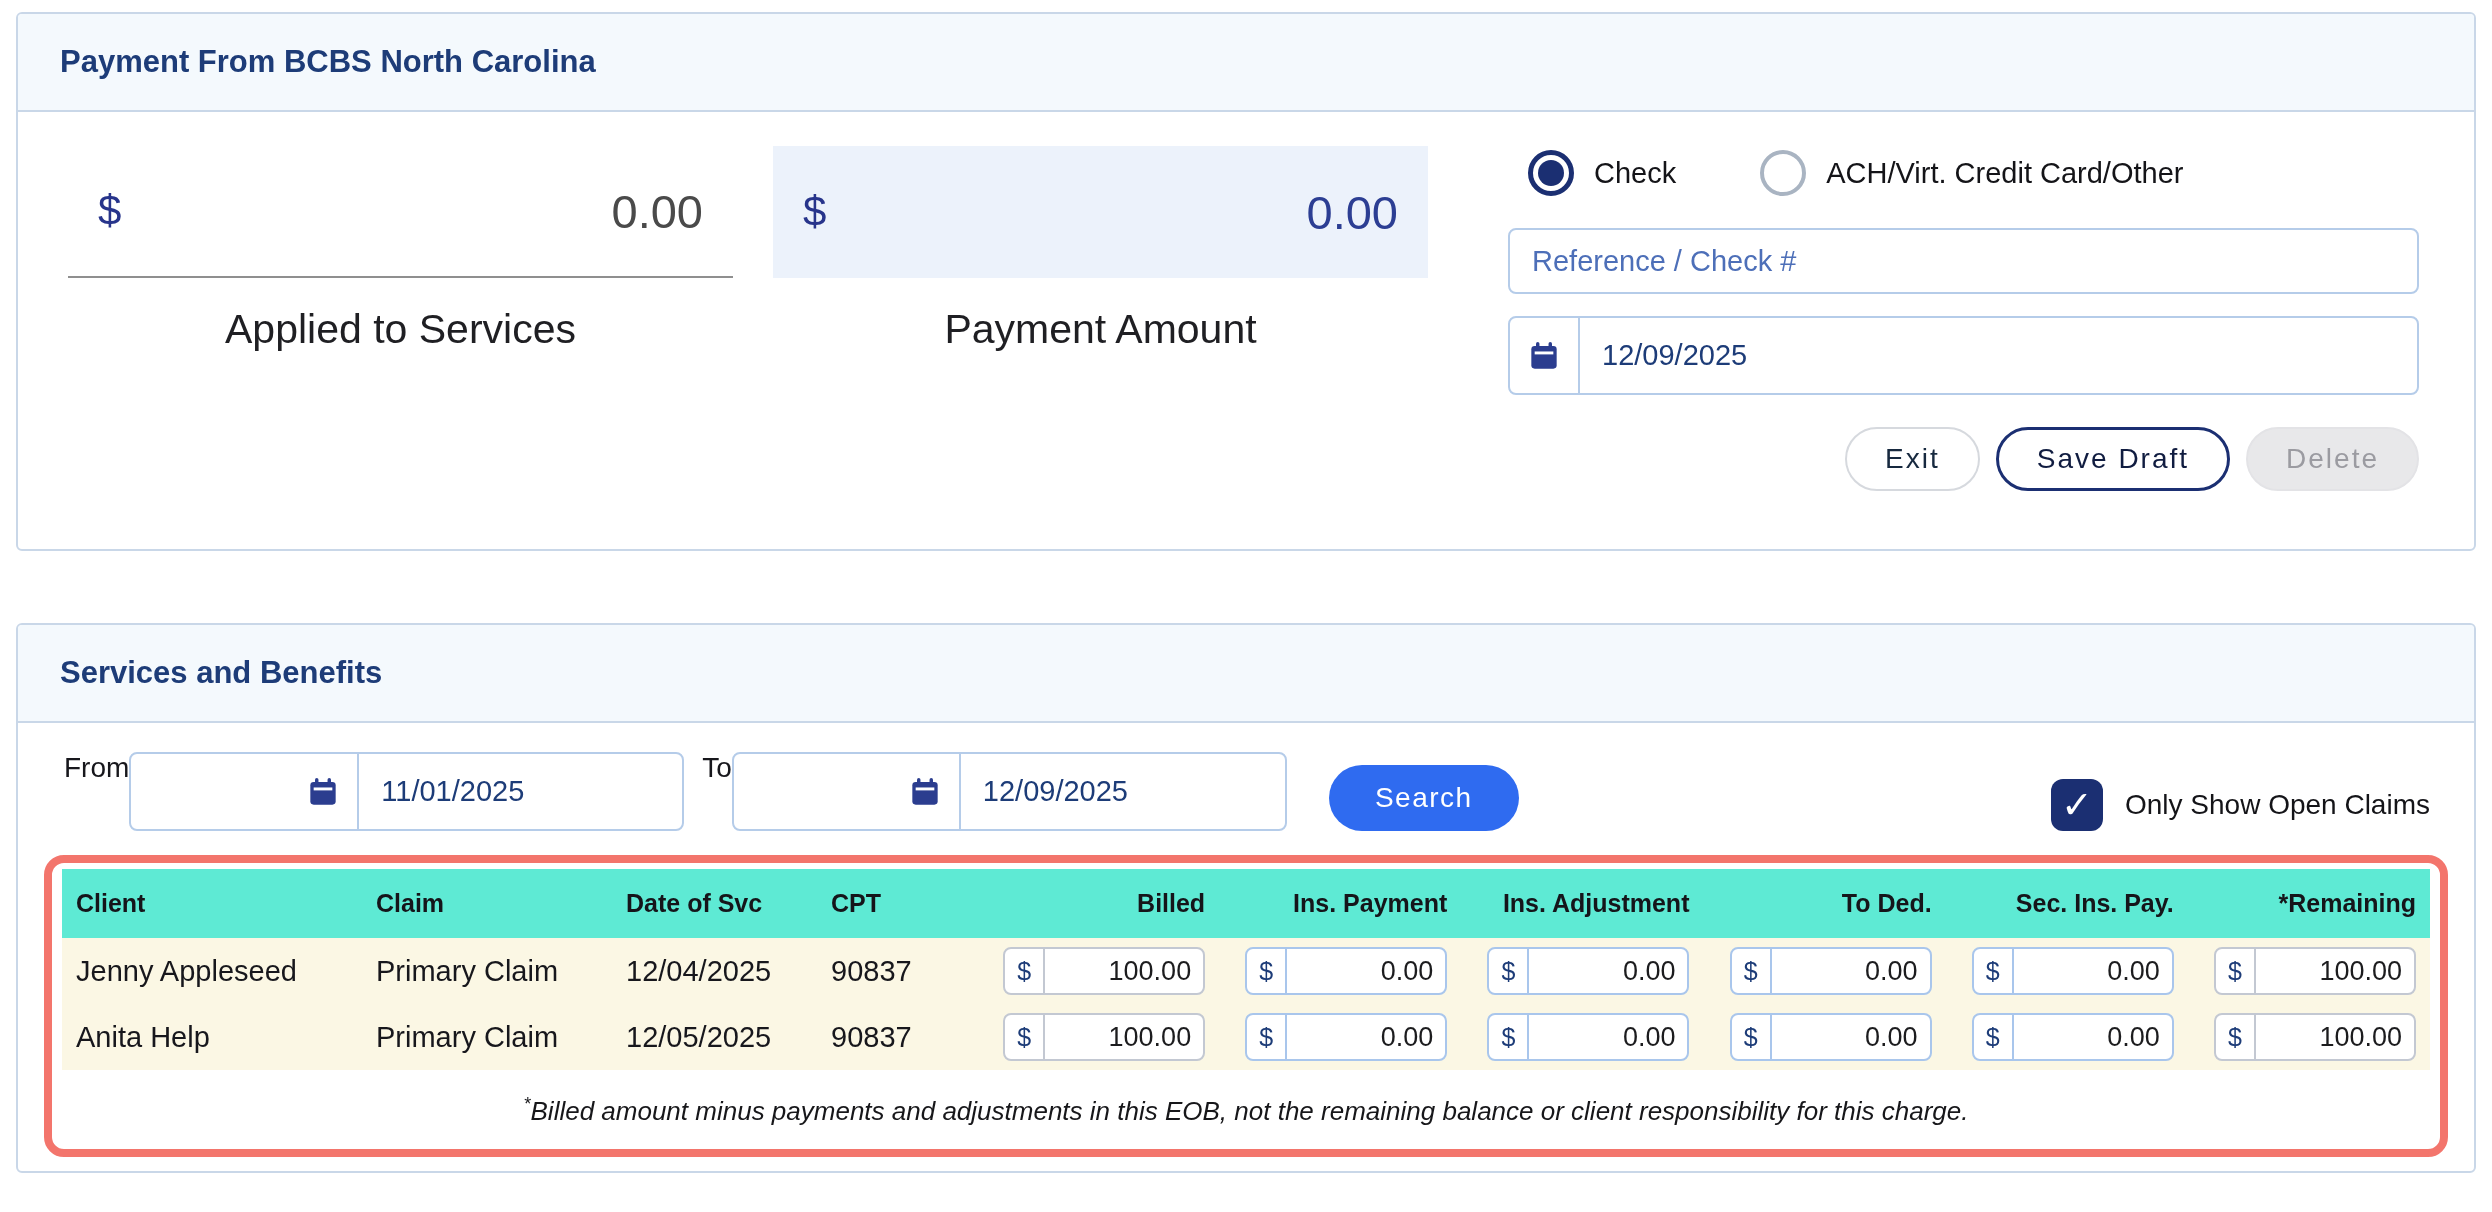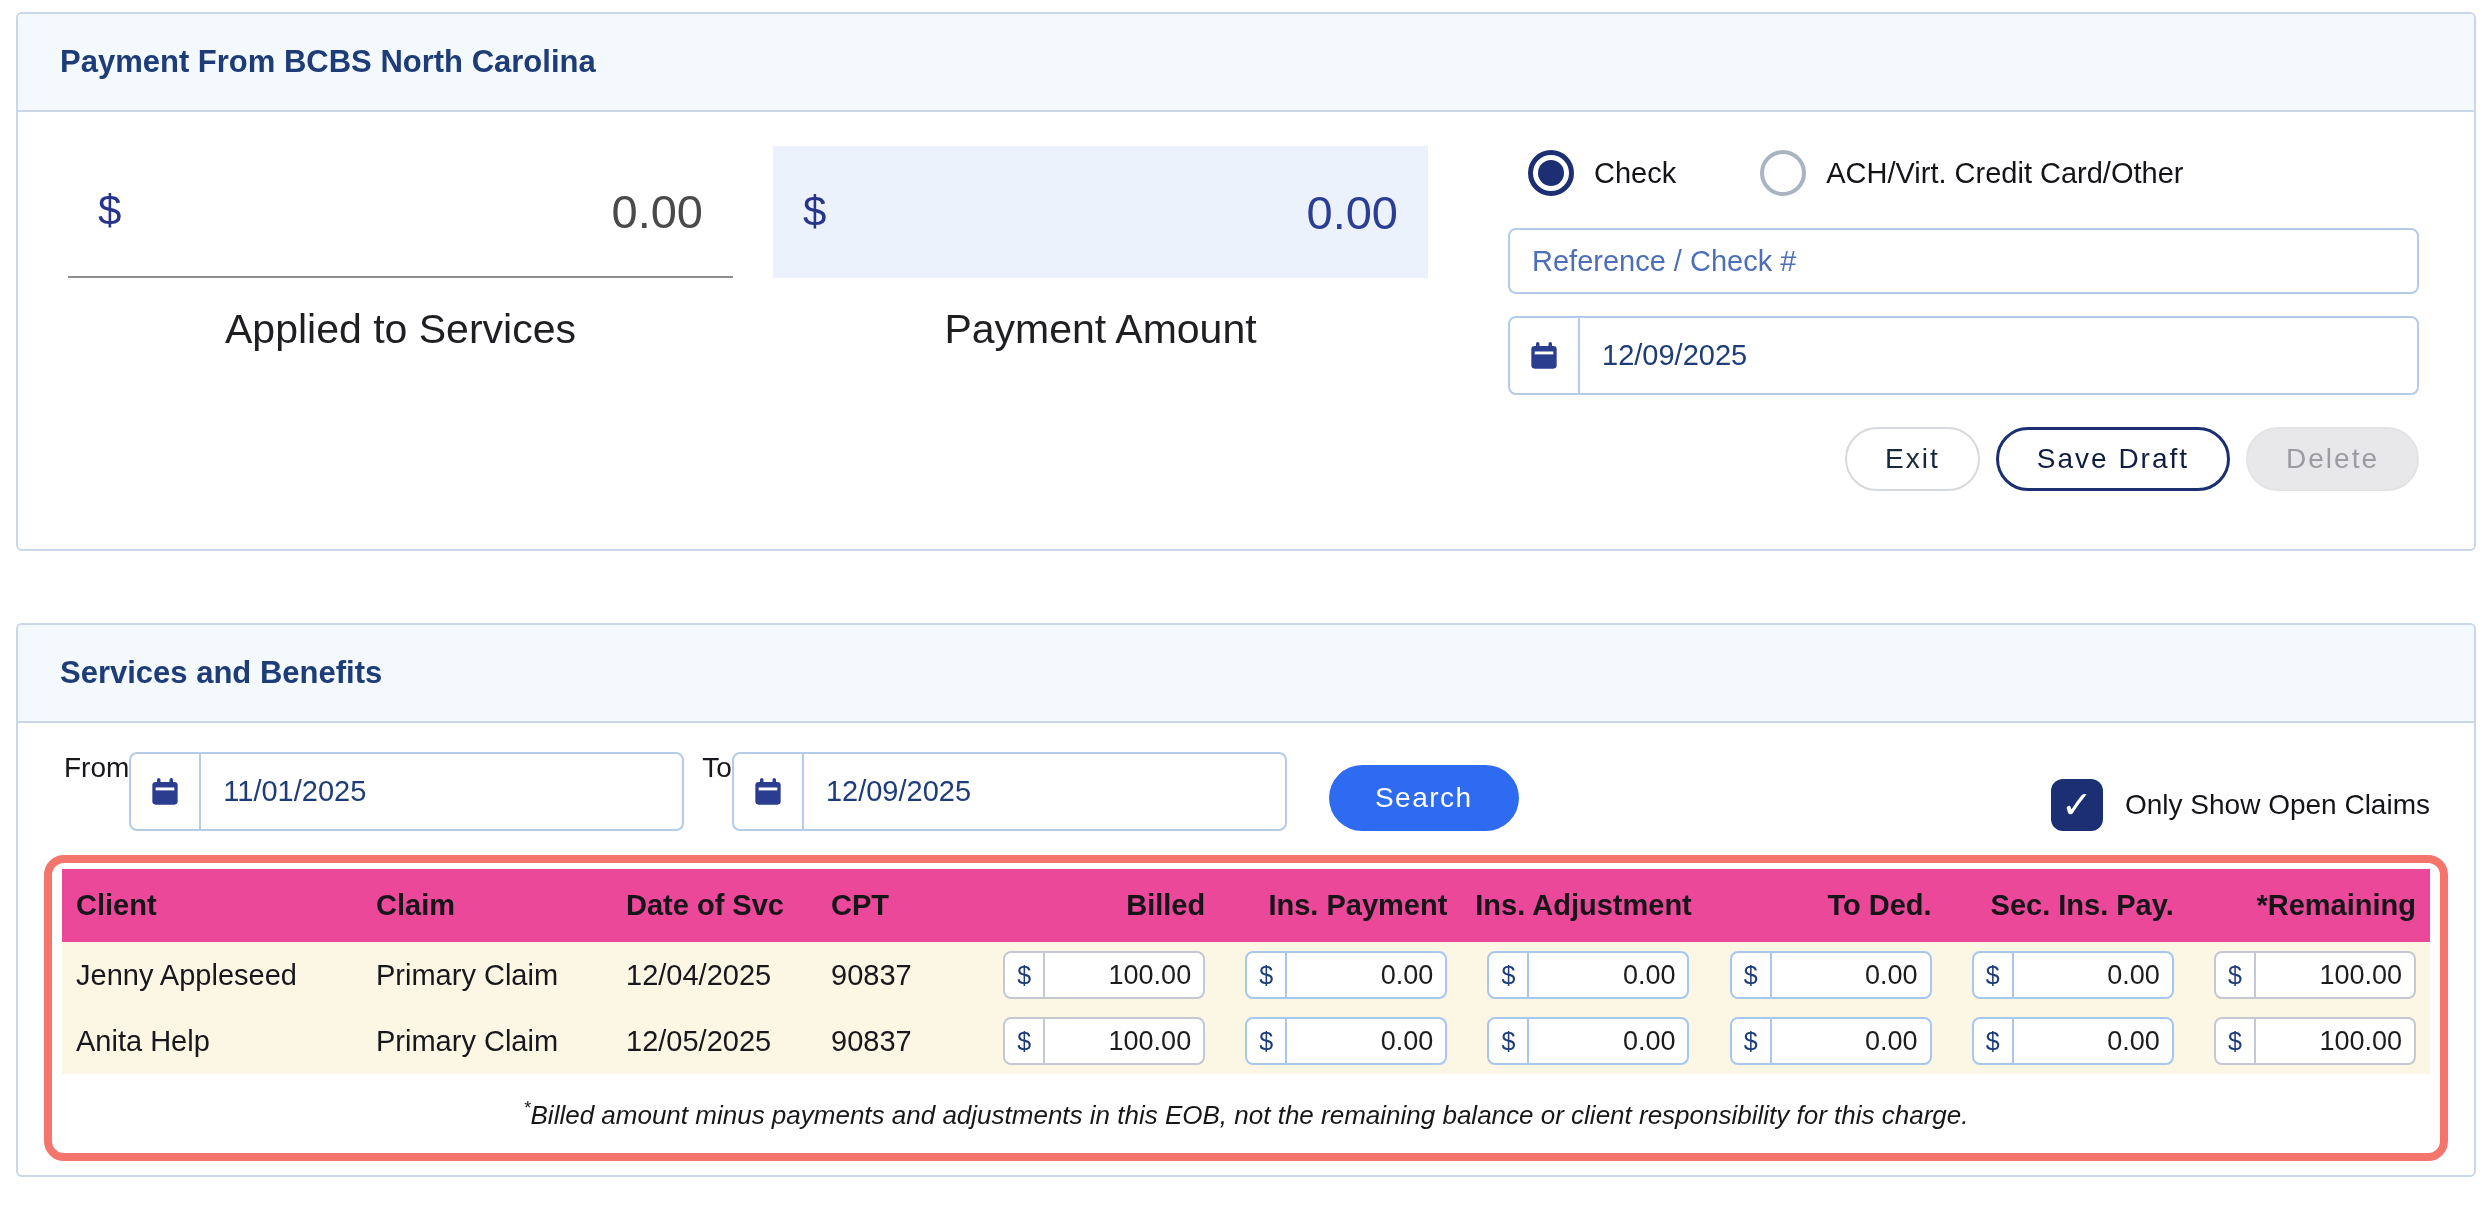--- a/index.html
+++ b/index.html
@@ -97,21 +97,21 @@
   }
   .btn.ghost { background: #fff; border: 2px solid #d6d9de; color: #17293f; }
   .btn.outline { background: #fff; border: 3px solid #1b2f72; color: #101c40; font-weight: 500; }
   .btn.disabled { background: #e8e8ea; border: 2px solid #e3e3e6; color: #9b9ba1; }
 
   
   .services-body { padding: 28px 26px 14px; }
   .filters { display: flex; align-items: flex-end; padding: 0 18px; }
   .field { display: flex; flex-direction: row; }
   .field-label { font-size: 28px; color: #17171c; margin-bottom: 8px; padding-left: 2px; }
-  .field .date-input { margin-top: 0; }
+  .field .date-input { margin-top: 0; justify-content: center; }
   .field.from .date-input { width: 555px; }
   .field.to { margin-left: 16px; }
   .field.to .date-input { width: 555px; }
   .btn.search {
     margin-left: 42px; background: #2f6bf0; border: none; color: #fff;
     padding: 0 46px; height: 66px; letter-spacing: 1.5px;
   }
   .checkbox-wrap {
     margin-left: auto; display: flex; align-items: center; gap: 22px;
     align-self: flex-start; margin-top: 28px; cursor: pointer;
@@ -126,23 +126,23 @@
   
   .table-highlight {
     margin-top: 24px;
     border: 8px solid #f3756c;
     border-radius: 20px;
     padding: 6px 10px;
     background: #fff;
   }
   table { width: 100%; border-collapse: collapse; table-layout: fixed; }
   th {
-    font-size: 29px; font-weight: 700; color: #15151a;
+    font-size: 25px; font-weight: 700; color: #15151a;
     padding: 20px 14px; text-align: left; white-space: nowrap;
-    background: #ec4899;
+    background: #5eead4;
   }
   th.num { text-align: right; }
   tbody tr { background: #fbf7e4; }
   td { padding: 9px 14px; font-size: 29px; color: #17171c; white-space: nowrap; }
   td.num { text-align: right; }
   .money {
     display: inline-flex; align-items: center; height: 48px;
     background: #fff; border: 2px solid #c3c8d2; border-radius: 8px;
     overflow: hidden; vertical-align: middle;
   }

